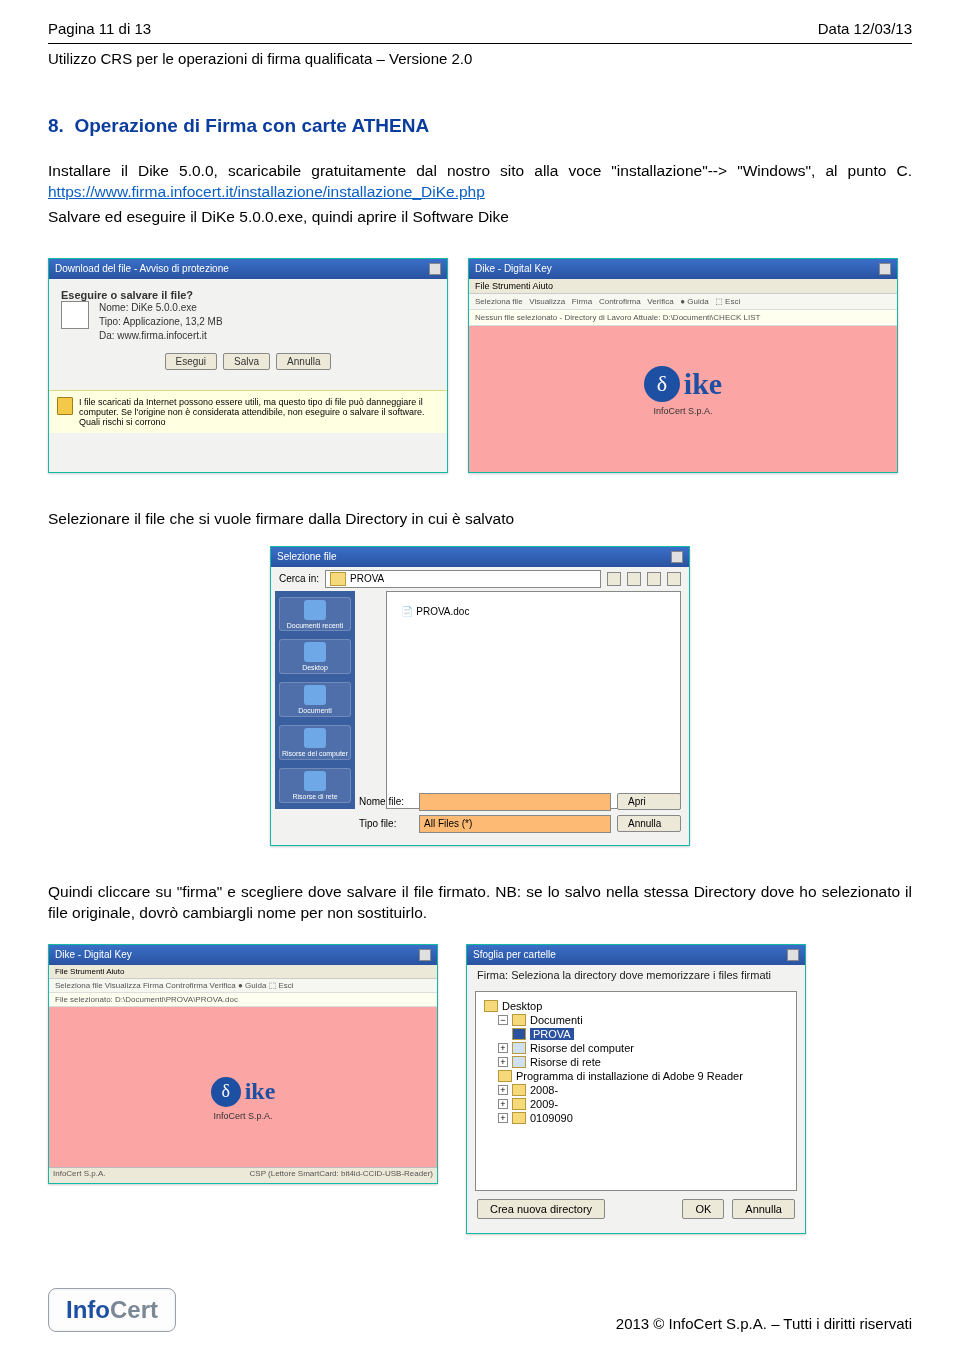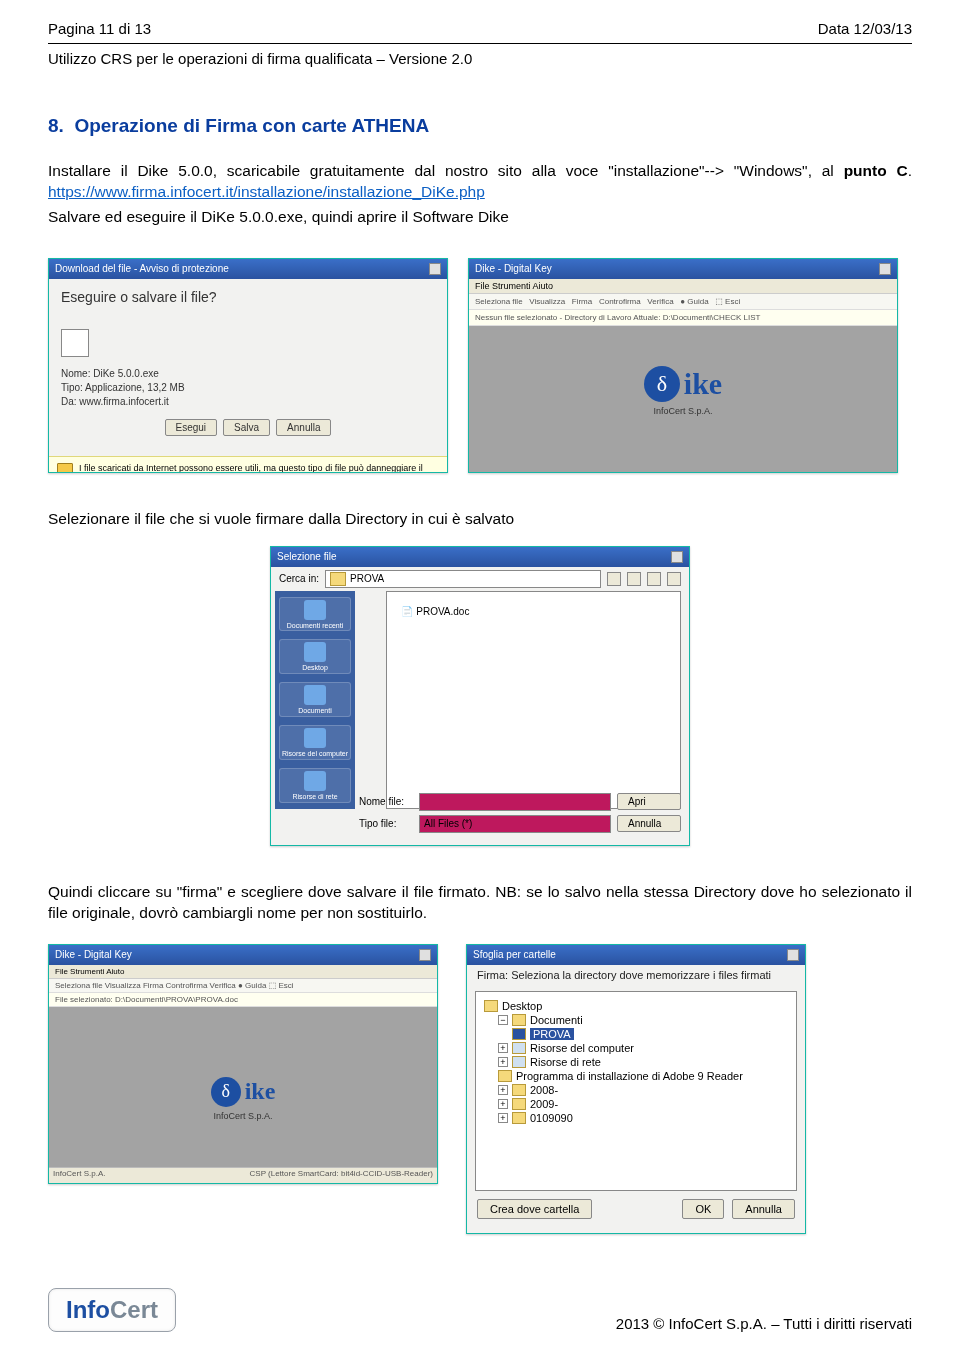--- a/index.html
+++ b/index.html
@@ -39,21 +39,21 @@
   .para {
     font-size: 15.5px;
     line-height: 1.35;
     margin-bottom: 4px;
     text-align: justify;
   }
   .link {
     color: #0b5fc4;
     text-decoration: underline;
   }
-  .bold { font-weight: bold; }
+  .bold { font-weight: normal; }
 
   
   .shot-row {
     display: flex;
     gap: 20px;
     margin: 30px 0 36px 0;
   }
   .shot {
     background: #f2f2f0;
     border: 1px solid #14b8a6;
@@ -71,33 +71,33 @@
     font-size: 10px;
   }
   .shot .titlebar .sq {
     width: 12px; height: 12px; background:#e0e0e0; margin-left:auto; border:1px solid #888;
   }
   .shot .body {
     padding: 10px 12px;
     font-size: 10px;
     color: #333;
   }
-  .shot .body .h { font-weight: normal; font-size: 14px; margin-bottom: 24px; }
+  .shot .body .h { font-weight: bold; font-size: 11px; margin-bottom: 0; }
   .shot .btnrow { display:flex; gap:6px; justify-content:center; margin:10px 0; }
   .shot .btn {
     background: #ece9d8; border:1px solid #888; padding:2px 10px; font-size:10px; border-radius:2px;
   }
   .shot .yellowbar {
     background:#ffffe1; border-top:1px solid #e0d87a; padding:6px 8px; font-size:9px;
     display:flex; gap:6px; align-items:flex-start;
   }
   .shield { width:16px; height:18px; background:#f5c948; border:1px solid #a07e1c; border-radius:1px; flex-shrink:0; }
 
   .shot-dike {
-    background:#a3a3a3;
+    background:#fca5a5;
   }
   .shot-dike .dike-logo { text-align:center; margin-top:40px; }
   .dike-logo .circle {
     display:inline-flex; width:36px; height:36px; border-radius:50%;
     background:#1d4fa2; color:#fff; align-items:center; justify-content:center;
     font-size:22px; font-family: Georgia, serif; vertical-align:middle;
   }
   .dike-logo .word {
     font-size:30px; color:#1d4fa2; font-weight:bold; font-family: Georgia, serif; vertical-align:middle;
     margin-left:4px;
@@ -125,21 +125,21 @@
   .filedlg-top {
     position:absolute; left:8px; right:8px; top:22px; height:20px; display:flex; align-items:center; gap:6px;
     font-size:10px;
   }
   .filedlg-top .combo { flex:1; height:18px; background:#fff; border:1px solid #888; display:flex; align-items:center; padding:0 4px; }
   .filedlg-top .folder { width:16px; height:14px; background:#f5d97b; border:1px solid #b89a3a; }
   .filedlg-bottom {
     position:absolute; left:88px; right:8px; bottom:6px; height:46px; font-size:10px;
   }
   .filedlg-bottom .row { display:flex; align-items:center; gap:6px; margin-bottom:4px; }
-  .filedlg-bottom .inp { flex:1; height:18px; background:#be185d; border:1px solid #888; padding:0 4px; display:flex; align-items:center; }
+  .filedlg-bottom .inp { flex:1; height:18px; background:#fdba74; border:1px solid #888; padding:0 4px; display:flex; align-items:center; }
   .filedlg-bottom .b { width:64px; }
 
   
   .shot-row2 { display:flex; gap:28px; margin: 20px 0 24px 0; }
   .shot-small-dike { width:390px; height:240px; }
   .shot-small-dike .dike-logo { margin-top:70px; }
   .shot-small-dike .dike-logo .circle { width:30px; height:30px; font-size:18px; }
   .shot-small-dike .dike-logo .word { font-size:24px; }
   .shot-small-dike .footer { position:absolute; bottom:0; left:0; right:0; height:16px; background:#ece9d8; border-top:1px solid #bbb; font-size:8px; display:flex; justify-content:space-between; padding:1px 4px; color:#555; }
 
@@ -200,21 +200,21 @@
 
   <div class="shot-row">
 
     <div class="shot" style="width:400px; height:215px;">
       <div class="titlebar">
         <span>Download del file - Avviso di protezione</span>
         <span class="sq"></span>
       </div>
       <div class="body">
         <div class="h">Eseguire o salvare il file?</div>
-        <div style="display:flex; gap:10px;flex-direction:column;">
+        <div style="display:flex; gap:10px;">
           <div style="width:28px;height:28px;border:1px solid #888;background:#fff;"></div>
           <div style="line-height:1.4;">
             <div><span>Nome:</span> <span>DiKe 5.0.0.exe</span></div>
             <div><span>Tipo:</span> <span>Applicazione, 13,2 MB</span></div>
             <div><span>Da:</span> <span>www.firma.infocert.it</span></div>
           </div>
         </div>
         <div class="btnrow">
           <div class="btn">Esegui</div>
           <div class="btn">Salva</div>
@@ -364,21 +364,21 @@
             <span class="ic"></span>
             <span class="lbl">2009-</span>
           </div>
         <div class="node i1">
             <span class="pm">+</span>
             <span class="ic"></span>
             <span class="lbl">0109090</span>
           </div>
       </div>
       <div class="tree-btnrow">
-        <div class="btn">Crea dove cartella</div>
+        <div class="btn">Crea nuova directory</div>
         <div style="flex:1"></div>
         <div class="btn">OK</div>
         <div class="btn">Annulla</div>
       </div>
     </div>
   </div>
 
 </div>
 
 <div class="page-footer">

